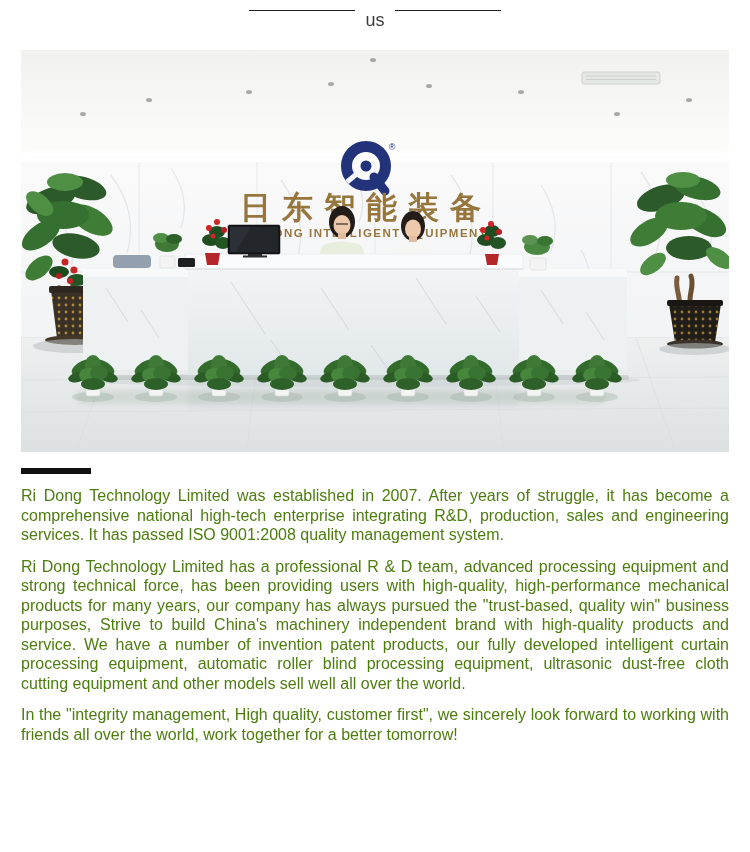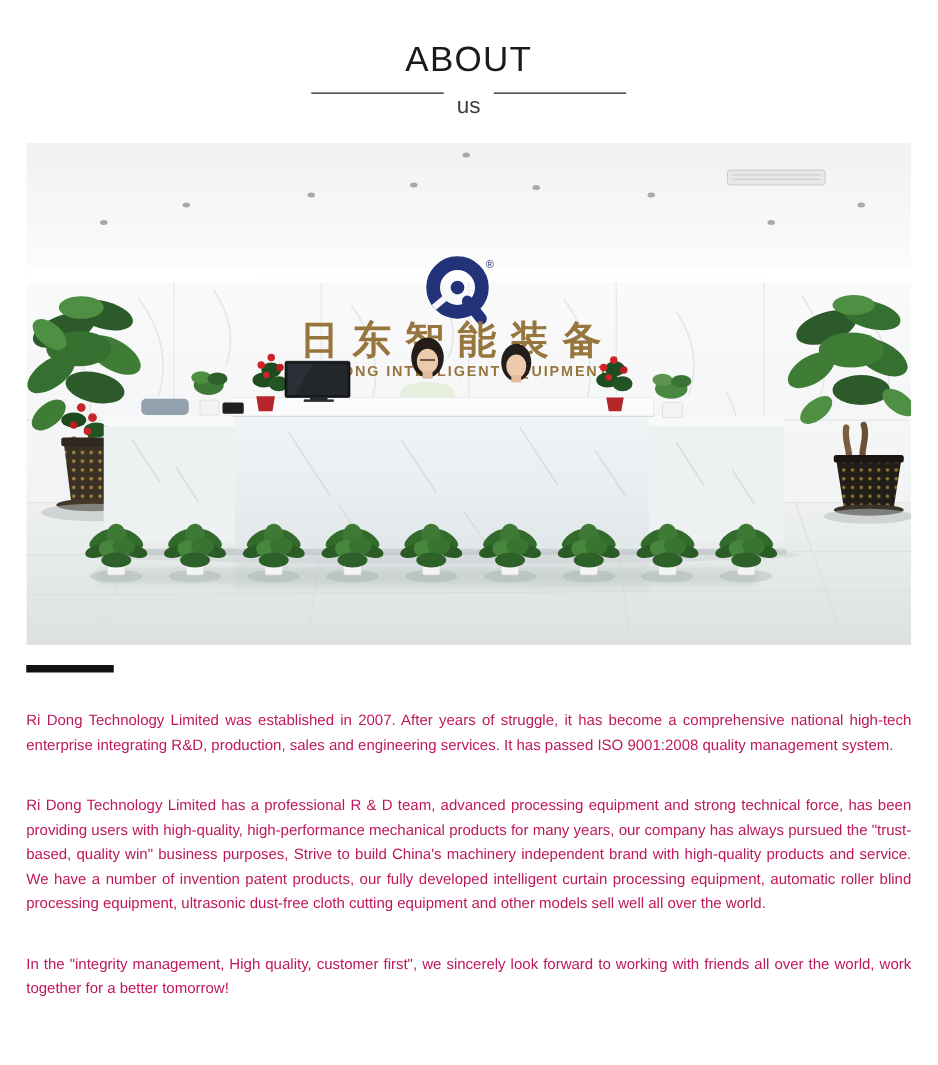--- a/index.html
+++ b/index.html
@@ -5,28 +5,27 @@
   html,body{margin:0;padding:0;background:#ffffff;}
   .page{width:750px;height:852px;overflow:hidden;background:#ffffff;font-family:"Liberation Sans",sans-serif;}
   .about-title{margin:32px 0 0;text-align:center;font-size:28px;line-height:32px;font-weight:400;letter-spacing:1px;color:#1a1a1a;}
   .subtitle-row{display:flex;justify-content:center;gap:10px;margin-top:10px;height:20px;}
   .subtitle-line{width:106px;height:1px;background:#1f1f1f;}
   .subtitle-text{font-size:18px;line-height:20px;color:#3d3d3d;}
   .photo-frame{margin:20px 21px 0;width:708px;height:402px;position:relative;overflow:hidden;}
   .photo-frame svg{display:block;}
   .accent-bar{width:70px;height:6px;background:#111111;margin:16px 0 0 21px;}
   .profile-heading{margin:7px 21px 0;font-size:23px;line-height:26px;font-weight:400;letter-spacing:0.5px;color:#151515;}
-  .profile-text{margin:29px 21px 0;font-size:12px;line-height:19.5px;color:#be185d;text-align:justify;}
+  .profile-text{margin:12px 21px 0;font-size:16px;line-height:19.5px;color:#4d7c0f;text-align:justify;}
 </style>
 </head>
 <body>
 
 <div class="page">
 
-  <div class="about-title">ABOUT</div>
 
   <div class="subtitle-row">
     <span class="subtitle-line"></span>
     <span class="subtitle-text">us</span>
     <span class="subtitle-line"></span>
   </div>
 
   <div class="photo-frame">
     <svg width="708" height="402" viewBox="0 0 708 402" xmlns="http://www.w3.org/2000/svg">
       <defs>

